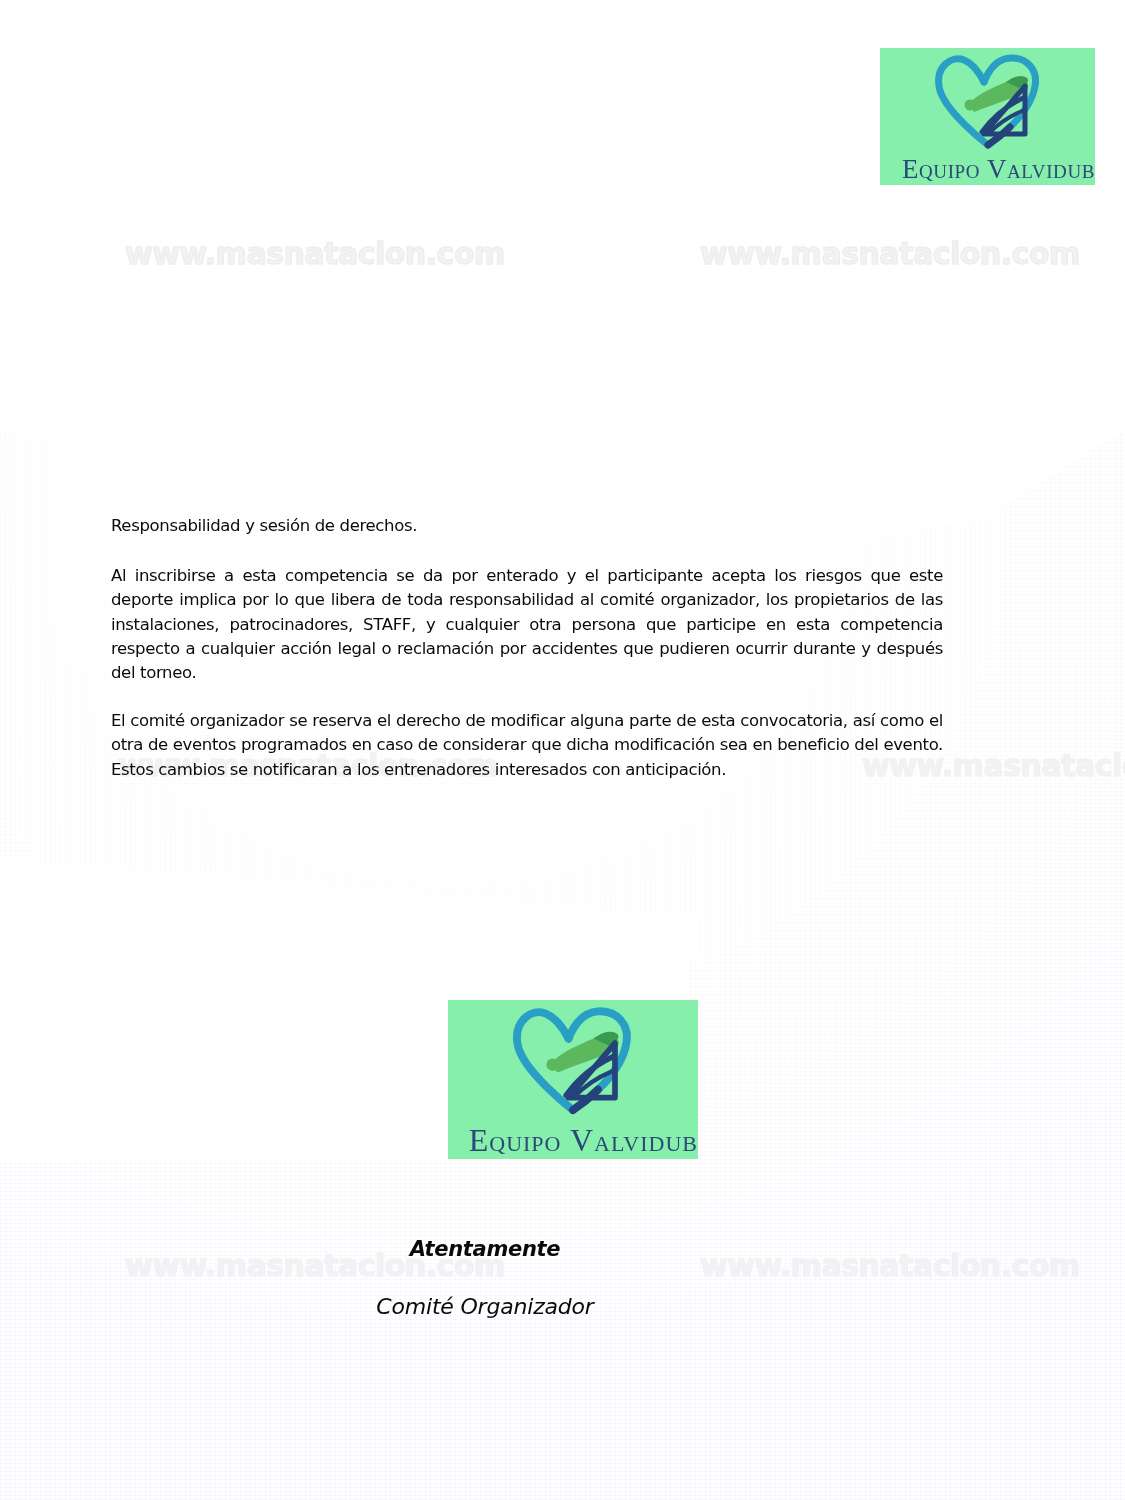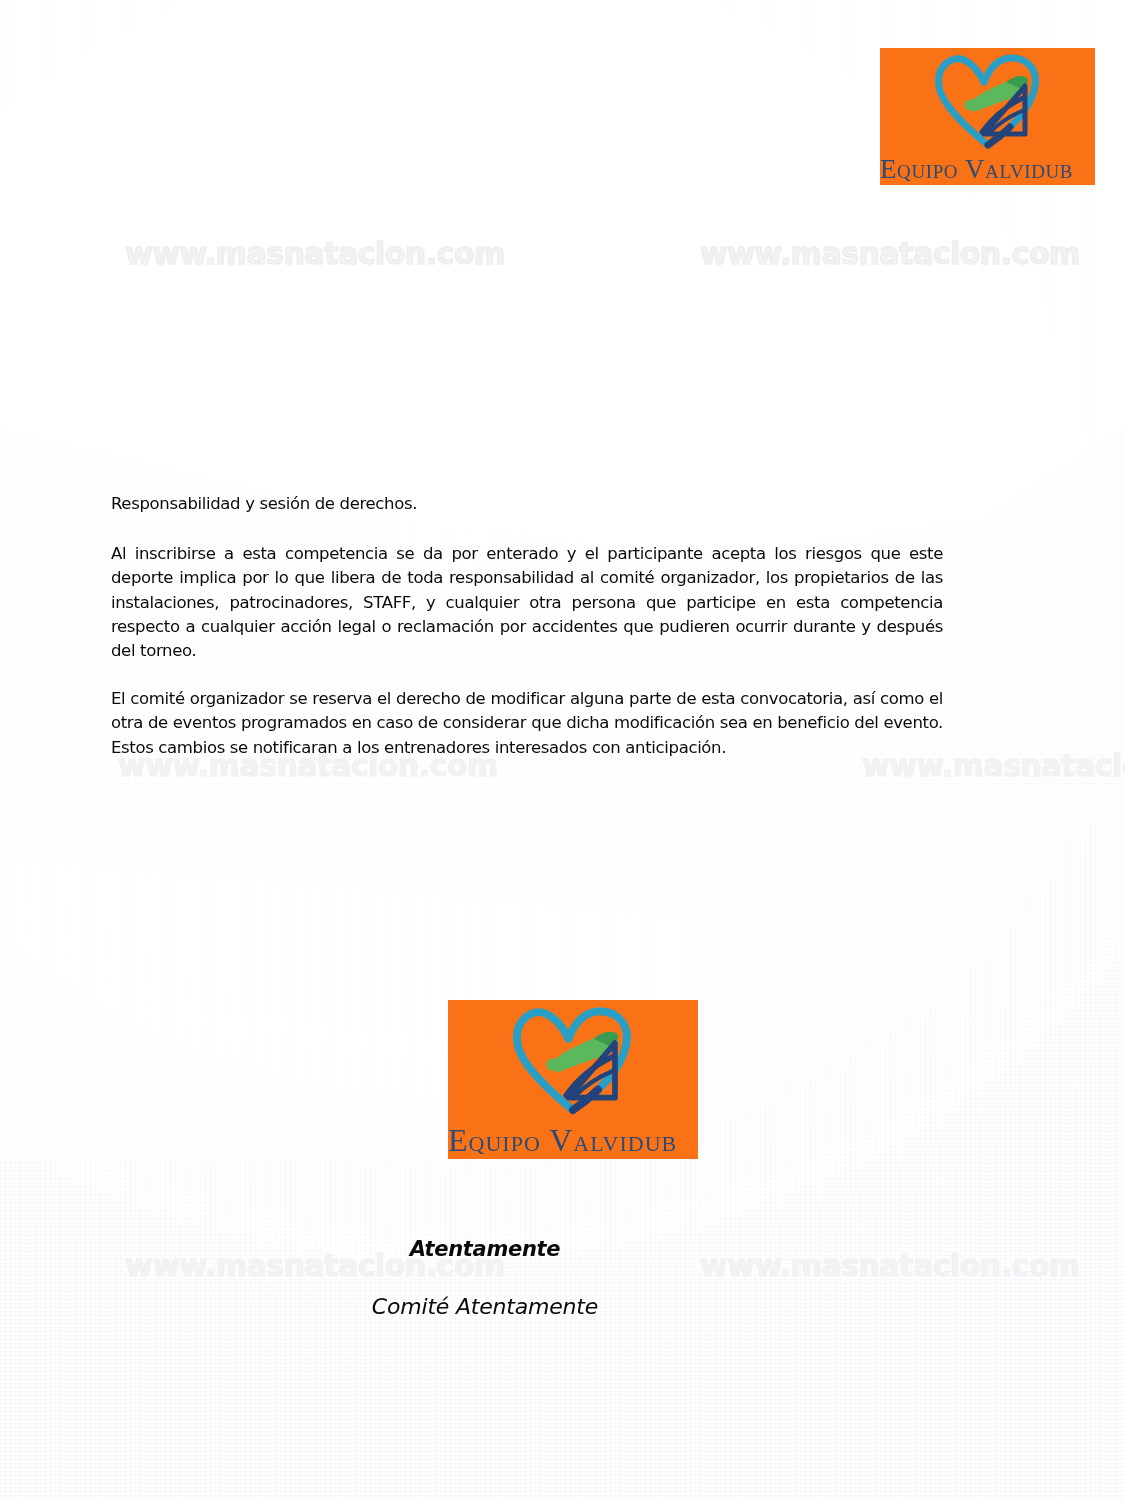--- a/index.html
+++ b/index.html
@@ -85,22 +85,22 @@
   
   .content {
     position: absolute;
     inset: 0;
     z-index: 10;
   }
 
   
   .logo-block {
     position: absolute;
-    text-align: left;
-    background: #f97316;
+    text-align: right;
+    background: #86efac;
   }
   .logo-top {
     left: 880px;
     top: 48px;
     width: 215px;
   }
   .logo-center {
     left: 448px;
     top: 1000px;
     width: 250px;
@@ -121,21 +121,21 @@
   .logo-center .logo-word {
     font-size: 32px;
     letter-spacing: 1px;
     margin-top: 4px;
   }
 
   
   .body-copy {
     position: absolute;
     left: 111px;
-    top: 492px;
+    top: 514px;
     width: 832px;
     color: #0a0a0a;
   }
   .body-copy p {
     margin: 0 0 24px 0;
     font-family: "DejaVu Sans", sans-serif;
     font-size: 16.5px;
     line-height: 24.2px;
     text-align: justify;
     letter-spacing: -0.35px;
@@ -221,16 +221,16 @@
         <path d="M80 34 C 88 28, 96 26, 101 30 C 104 33, 100 38, 93 40" fill="#3a9a4f"></path>
         <circle cx="44" cy="57" r="5.5" fill="#5cb85c"></circle>
         <path d="M99 38 L 99 86 L 58 86 Z" fill="none" stroke="#24437a" stroke-width="5" stroke-linejoin="round"></path>
         <path d="M56 84 C 66 70, 80 58, 97 50" fill="none" stroke="#24437a" stroke-width="5" stroke-linecap="round"></path>
         <path d="M62 86 C 72 76, 84 68, 96 63" fill="none" stroke="#24437a" stroke-width="4" stroke-linecap="round"></path>
       </svg>
       <span class="logo-word">Equipo Valvidub</span>
     </div>
 
     <div class="sig sig-atentamente">Atentamente</div>
-    <div class="sig sig-comite">Comité Atentamente</div>
+    <div class="sig sig-comite">Comité Organizador</div>
 
   </div>
 </div>
 
 </body></html>

